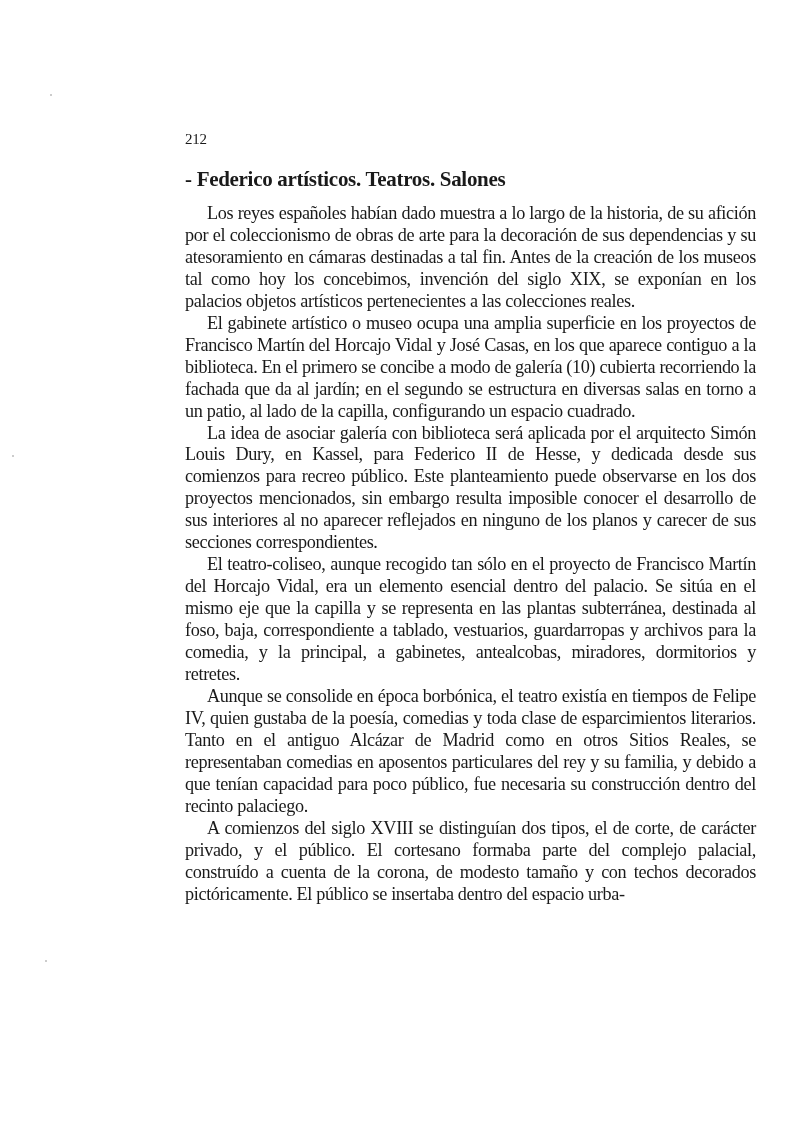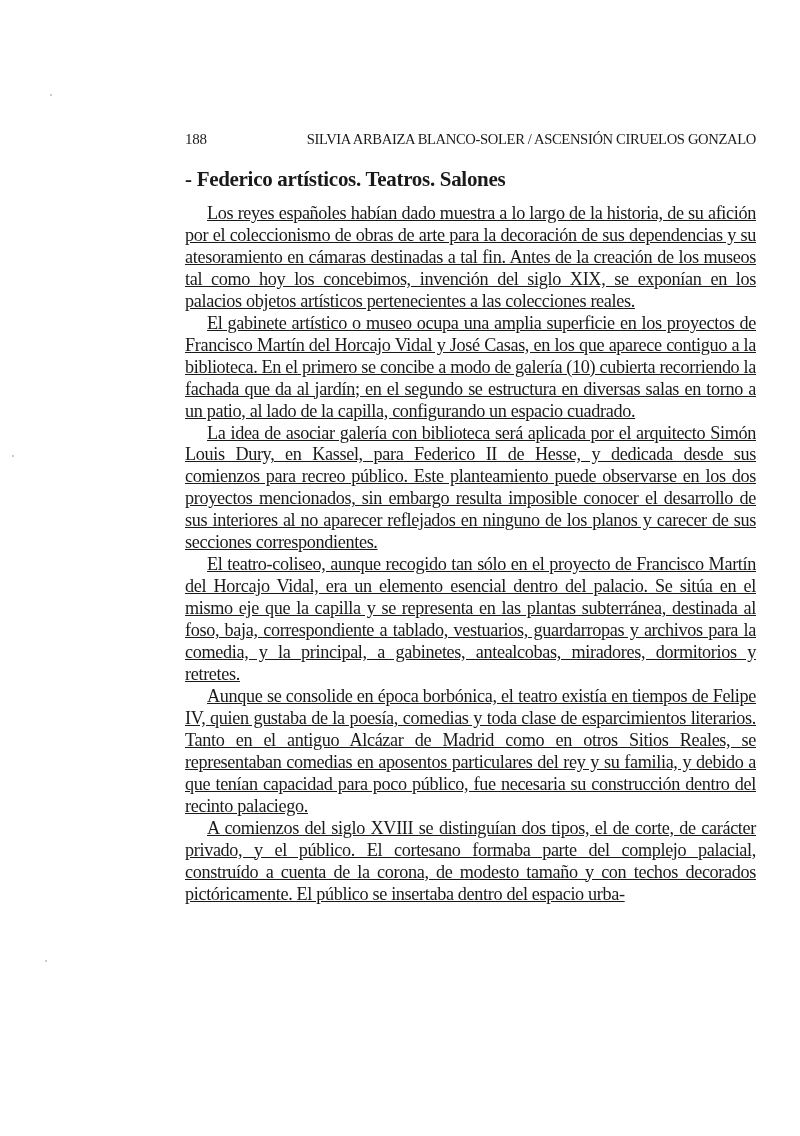--- a/index.html
+++ b/index.html
@@ -12,31 +12,30 @@
     font-size:15px; letter-spacing:-0.2px;
   }
   .page-number { position:absolute; left:0; top:0; }
   .running-head { position:absolute; right:0; top:0; white-space:nowrap; font-size:14.6px; letter-spacing:-0.35px; }
   .section-heading {
     position:absolute; left:185px; top:167px; font-size:21px; font-weight:bold;
     white-space:nowrap; letter-spacing:-0.3px;
   }
   .body-text {
     position:absolute; left:185px; top:203px; width:571px;
-    font-size:18.2px; line-height:21.95px; text-align:justify; letter-spacing:-0.35px;text-decoration:underline;
+    font-size:18.2px; line-height:21.95px; text-align:justify; letter-spacing:-0.35px;
   }
   .body-text p { margin:0; text-indent:22px; hyphens:manual; }
   .dot { position:absolute; width:2px; height:2px; background:#bbb; border-radius:1px; }
 </style>
 </head>
 <body>
 
 <div class="page-header">
-  <span class="page-number">188</span>
-  <span class="running-head">SILVIA ARBAIZA BLANCO-SOLER / ASCENSIÓN CIRUELOS GONZALO</span>
+  <span class="page-number">212</span>
 </div>
 
 <div class="section-heading">- Federico artísticos. Teatros. Salones</div>
 
 <div class="body-text">
   <p>Los reyes españoles habían dado muestra a lo largo de la historia, de su afición por el coleccionismo de obras de arte para la decoración de sus dependencias y su atesoramiento en cámaras destinadas a tal fin. Antes de la creación de los museos tal como hoy los concebimos, invención del siglo XIX, se exponían en los palacios objetos artísticos pertenecientes a las colecciones reales.</p>
   <p>El gabinete artístico o museo ocupa una amplia superficie en los proyec­tos de Francisco Martín del Horcajo Vidal y José Casas, en los que aparece contiguo a la biblioteca. En el primero se concibe a modo de galería (10) cubierta recorriendo la fachada que da al jardín; en el segundo se estructura en diversas salas en torno a un patio, al lado de la capilla, configurando un espacio cuadrado.</p>
   <p>La idea de asociar galería con biblioteca será aplicada por el arquitecto Simón Louis Dury, en Kassel, para Federico II de Hesse, y dedicada desde sus comienzos para recreo público. Este planteamiento puede observarse en los dos proyectos mencionados, sin embargo resulta imposible conocer el desarrollo de sus interiores al no aparecer reflejados en ninguno de los planos y carecer de sus secciones correspondientes.</p>
   <p>El teatro-coliseo, aunque recogido tan sólo en el proyecto de Francisco Martín del Horcajo Vidal, era un elemento esencial dentro del palacio. Se sitúa en el mismo eje que la capilla y se representa en las plantas subterrá­nea, destinada al foso, baja, correspondiente a tablado, vestuarios, guarda­rropas y archivos para la comedia, y la principal, a gabinetes, antealcobas, miradores, dormitorios y retretes.</p>
   <p>Aunque se consolide en época borbónica, el teatro existía en tiempos de Felipe IV, quien gustaba de la poesía, comedias y toda clase de esparci­mientos literarios. Tanto en el antiguo Alcázar de Madrid como en otros Sitios Reales, se representaban comedias en aposentos particulares del rey y su familia, y debido a que tenían capacidad para poco público, fue nece­saria su construcción dentro del recinto palaciego.</p>

